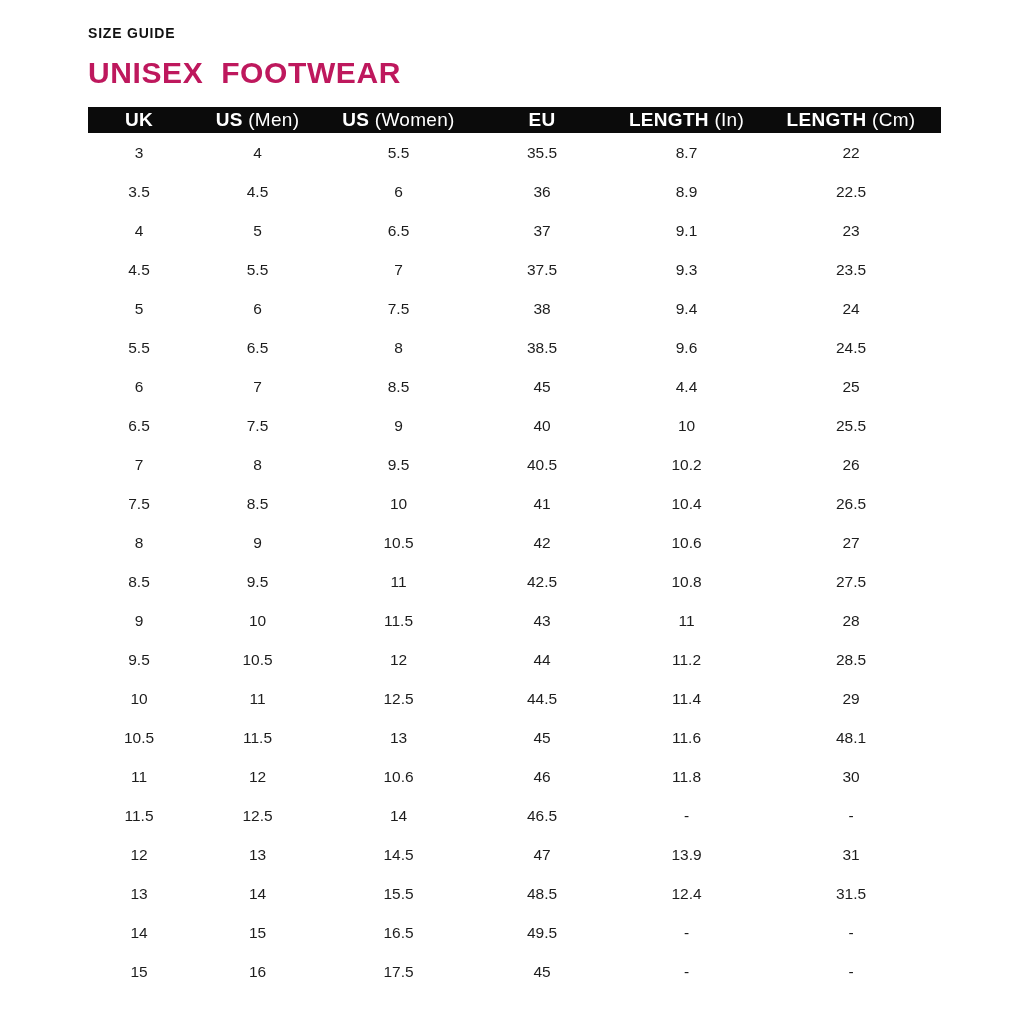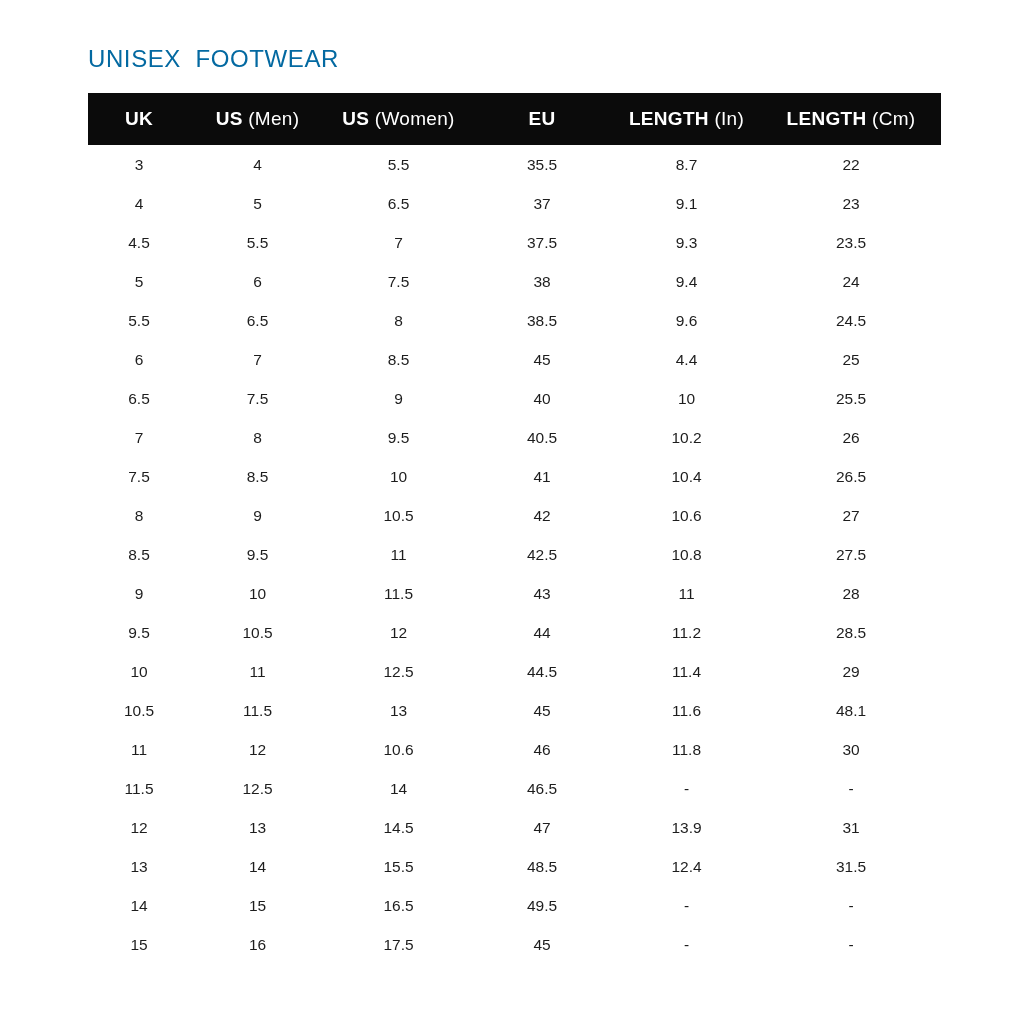--- a/index.html
+++ b/index.html
@@ -18,37 +18,37 @@
   }
   .kicker {
     font-size: 14px;
     font-weight: 700;
     letter-spacing: 0.8px;
     color: #121212;
     line-height: 14px;
   }
   .title {
     margin: 19px 0 0 0;
-    font-size: 24px;
-    font-weight: 400;
+    font-size: 30px;
+    font-weight: 700;
     letter-spacing: 0.6px;
-    color: #0369a1;
+    color: #be185d;
     line-height: 28px;
     white-space: pre;
   }
   table.size-table {
     border-collapse: collapse;
     table-layout: fixed;
     width: 853px;
     margin-top: 20px;
   }
   table.size-table thead tr {
     background: #0b0b0b;
     color: #ffffff;
-    height: 52px;
+    height: 26px;
   }
   table.size-table th {
     padding: 0;
     font-size: 19px;
     font-weight: 700;
     text-align: center;
     letter-spacing: 0.3px;
     white-space: nowrap;
   }
   table.size-table th .hl {
@@ -62,20 +62,21 @@
     font-size: 15.5px;
     font-weight: 500;
     color: #1d1d1d;
     white-space: nowrap;
   }
 </style>
 </head>
 <body>
 
 <div class="page">
+  <div class="kicker">SIZE GUIDE</div>
   <h1 class="title">UNISEX  FOOTWEAR</h1>
 
   <table class="size-table">
     <colgroup id="size-table-cols">
         <col style="width: 102px;">
         <col style="width: 135px;">
         <col style="width: 147px;">
         <col style="width: 140px;">
         <col style="width: 149px;">
         <col style="width: 180px;">
@@ -93,20 +94,28 @@
     <tbody id="table-body">
         <tr>
           <td>3</td>
           <td>4</td>
           <td>5.5</td>
           <td>35.5</td>
           <td>8.7</td>
           <td>22</td>
         </tr>
         <tr>
+          <td>3.5</td>
+          <td>4.5</td>
+          <td>6</td>
+          <td>36</td>
+          <td>8.9</td>
+          <td>22.5</td>
+        </tr>
+        <tr>
           <td>4</td>
           <td>5</td>
           <td>6.5</td>
           <td>37</td>
           <td>9.1</td>
           <td>23</td>
         </tr>
         <tr>
           <td>4.5</td>
           <td>5.5</td>

